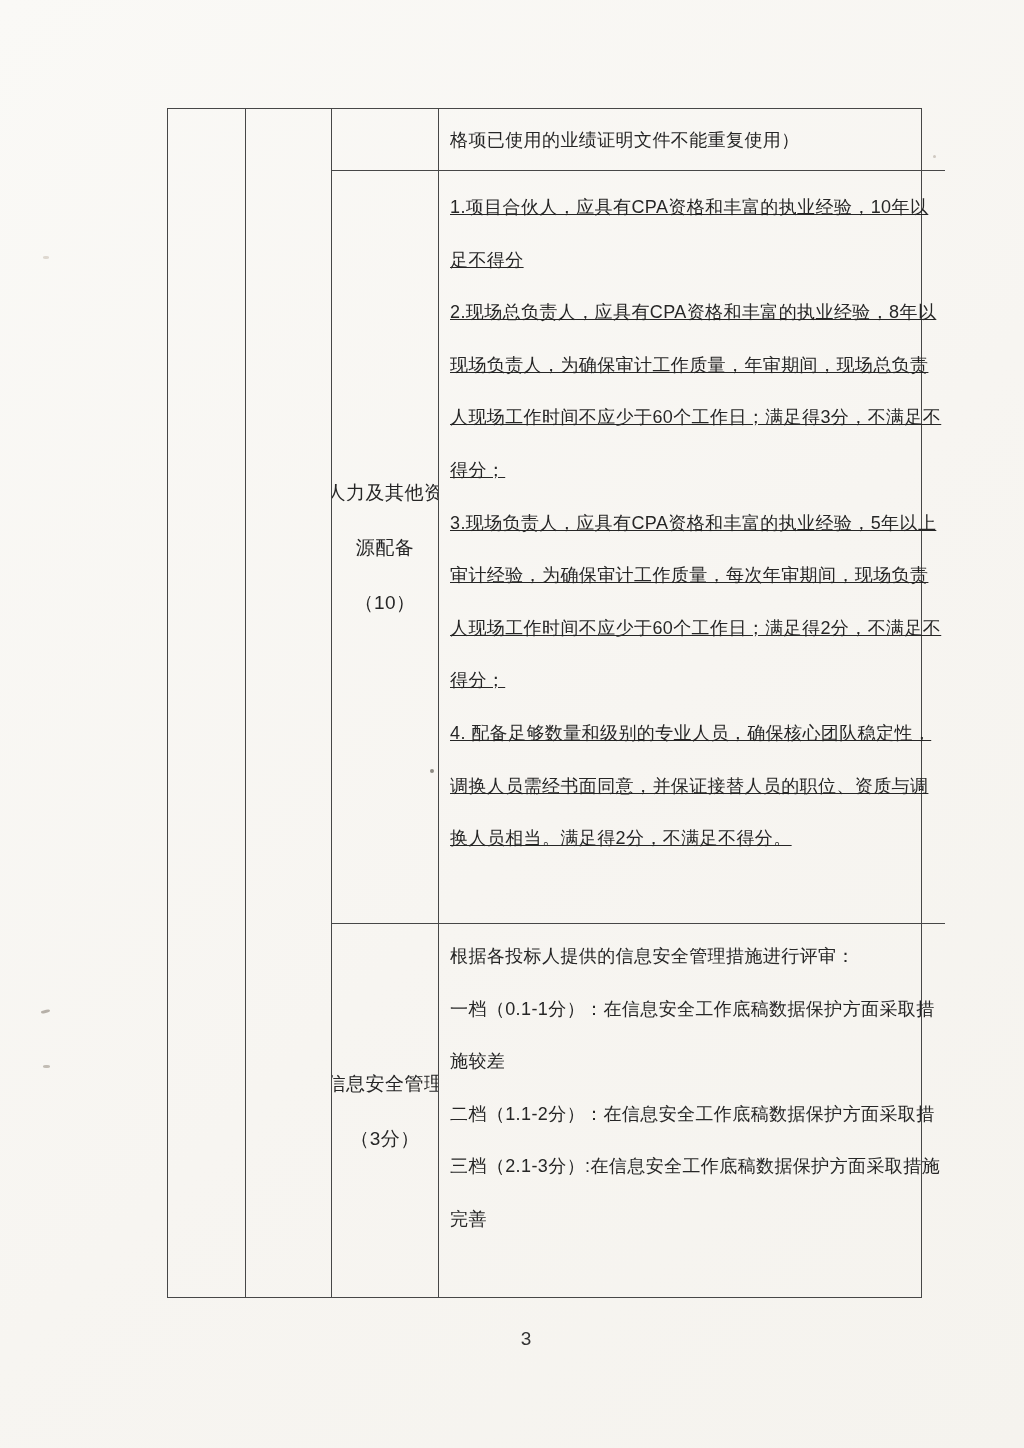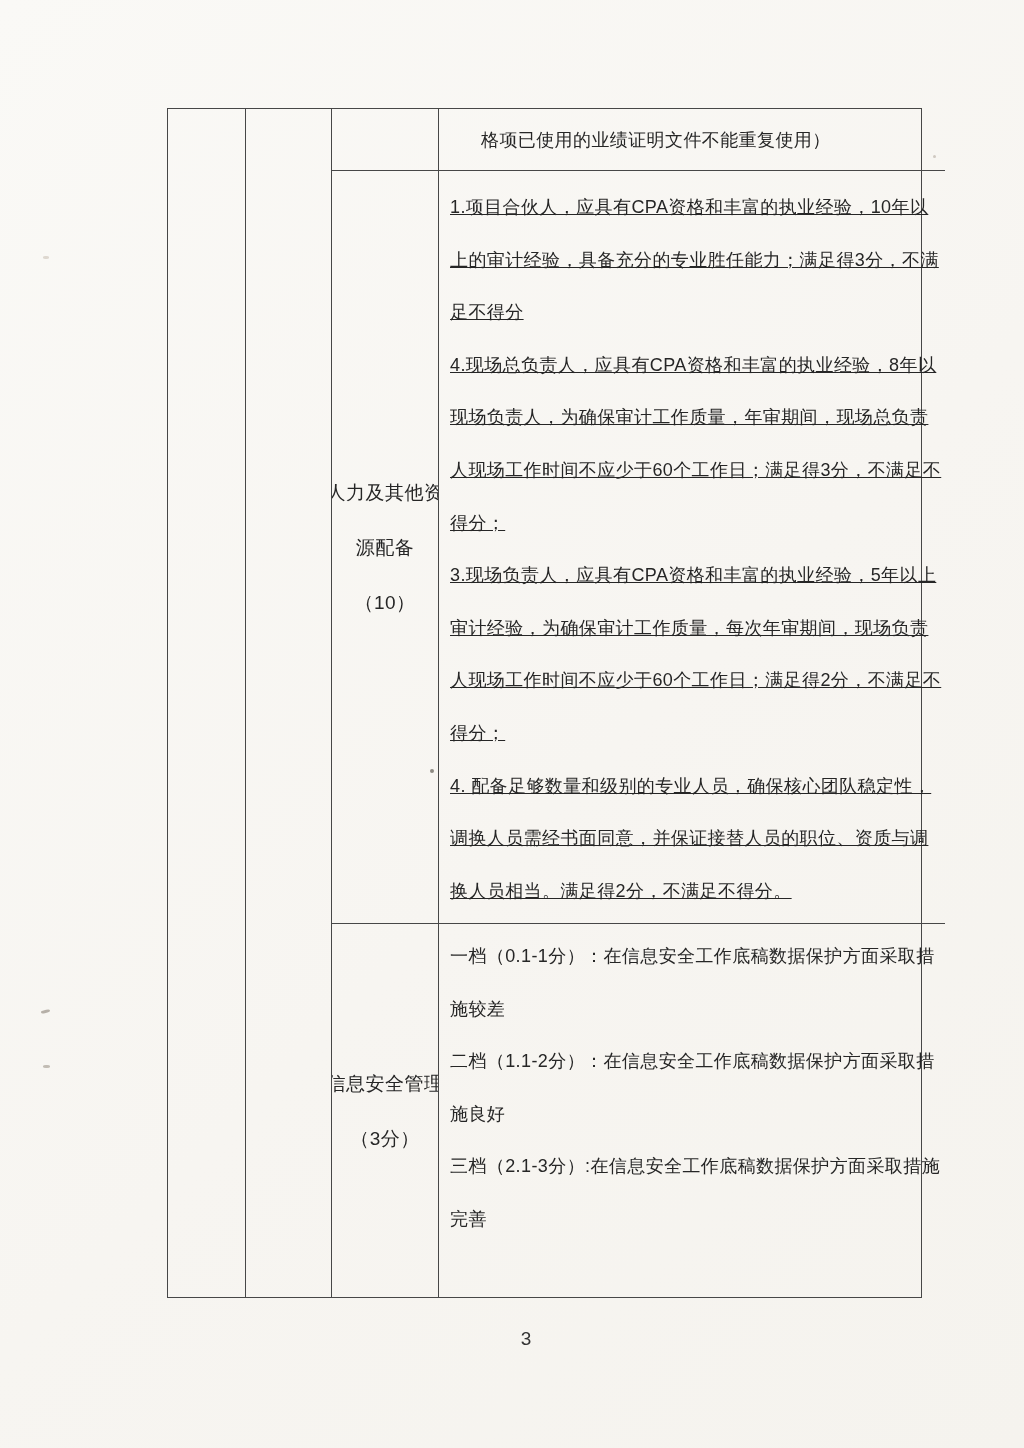--- a/index.html
+++ b/index.html
@@ -55,21 +55,21 @@
     flex: 1 1 auto;
     overflow: hidden;
     padding-left: 11px;
     padding-right: 4px;
   }
   .row-1 .content-cell {
     display: flex;
     flex-direction: column;
     justify-content: center;
   }
-  .row-1 { height: 62px; gap: 31px; }
+  .row-1 { height: 62px; }
   .row-2 { height: 753px; }
   .row-2 .content-cell { padding-top: 10px; text-decoration: underline; }
   .row-3 .content-cell { padding-top: 6px; }
   .content-cell .line {
     line-height: 52.6px;
     font-size: 18px;
     letter-spacing: 0.4px;
     white-space: nowrap;
   }
   .row-1 .content-cell .line { line-height: 24px; }
@@ -108,46 +108,45 @@
       </div>
 
       <div class="trow row-2 bordered">
         <div class="label-cell">
             <div class="line">人力及其他资</div>
             <div class="line">源配备</div>
             <div class="line">（10）</div>
           </div>
         <div class="content-cell">
             <div class="line">1.项目合伙人，应具有CPA资格和丰富的执业经验，10年以</div>
-            <div class="line">上的审计经验，具备充分的专业胜任能力；满足得3分，不满</div>
             <div class="line">足不得分</div>
-            <div class="line">4.现场总负责人，应具有CPA资格和丰富的执业经验，8年以</div>
+            <div class="line">2.现场总负责人，应具有CPA资格和丰富的执业经验，8年以</div>
             <div class="line">现场负责人，为确保审计工作质量，年审期间，现场总负责</div>
             <div class="line">人现场工作时间不应少于60个工作日；满足得3分，不满足不</div>
             <div class="line">得分；</div>
             <div class="line">3.现场负责人，应具有CPA资格和丰富的执业经验，5年以上</div>
             <div class="line">审计经验，为确保审计工作质量，每次年审期间，现场负责</div>
             <div class="line">人现场工作时间不应少于60个工作日；满足得2分，不满足不</div>
             <div class="line">得分；</div>
             <div class="line">4. 配备足够数量和级别的专业人员，确保核心团队稳定性，</div>
             <div class="line">调换人员需经书面同意，并保证接替人员的职位、资质与调</div>
             <div class="line">换人员相当。满足得2分，不满足不得分。</div>
           </div>
       </div>
 
       <div class="trow row-3 grow">
         <div class="label-cell">
             <div class="line">信息安全管理</div>
             <div class="line">（3分）</div>
           </div>
         <div class="content-cell">
+            <div class="line">根据各投标人提供的信息安全管理措施进行评审：</div>
             <div class="line">一档（0.1-1分）：在信息安全工作底稿数据保护方面采取措</div>
             <div class="line">施较差</div>
             <div class="line">二档（1.1-2分）：在信息安全工作底稿数据保护方面采取措</div>
-            <div class="line">施良好</div>
             <div class="line">三档（2.1-3分）:在信息安全工作底稿数据保护方面采取措施</div>
             <div class="line">完善</div>
           </div>
       </div>
 
     </div>
   </div>
 
   <div class="page-number">3</div>
 

